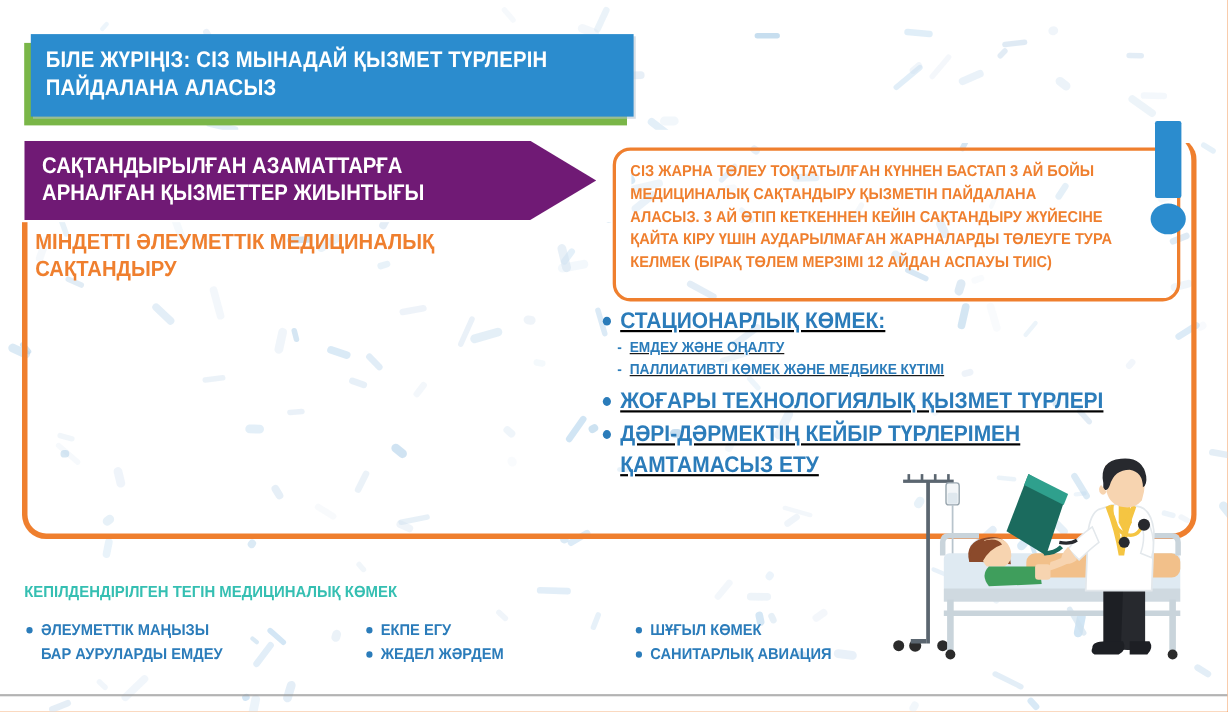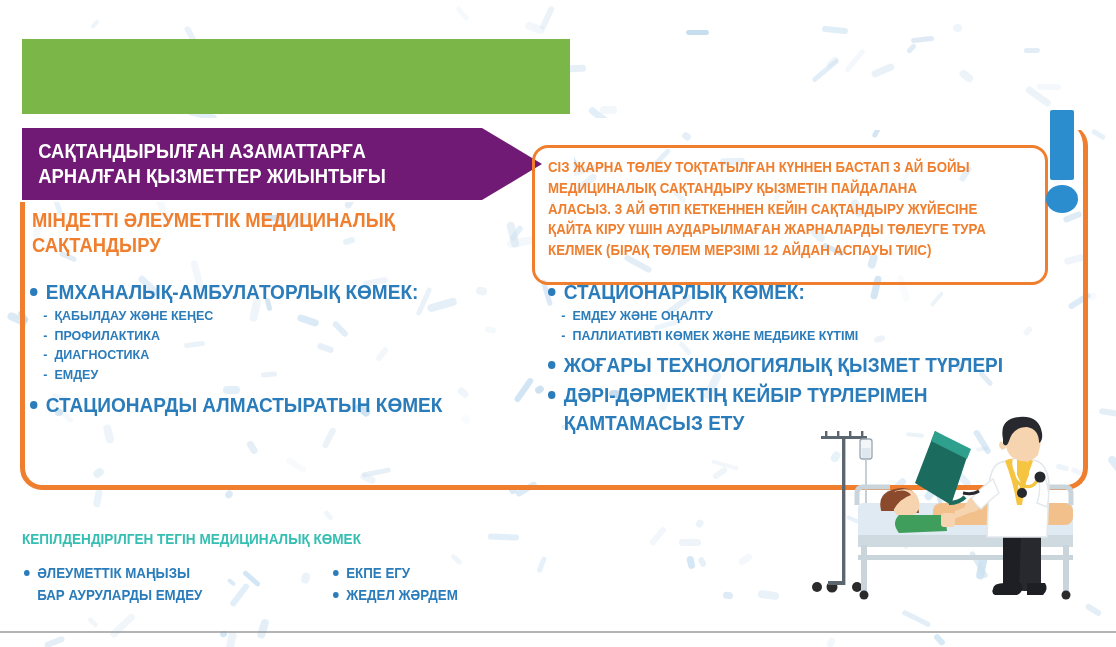--- a/index.html
+++ b/index.html
@@ -76,22 +76,22 @@
   }
   .arrow-orange .t{
     color:#ffffff;font-weight:700;font-size:20.5px;line-height:25px;
     padding:10px 0 0 18px;
     transform:scaleX(.9);transform-origin:left top;
     white-space:pre-line;
   }
 
   
   .callout{
-    position:absolute;left:532px;top:134px;width:516px;height:140px;
-    border:3px solid #ef7f2e;border-radius:16px;box-sizing:border-box;margin-top:11px;
+    position:absolute;left:557px;top:134px;width:516px;height:140px;
+    border:3px solid #ef7f2e;border-radius:16px;box-sizing:border-box;
   }
   .callout .t{
     color:#ef7f2e;font-weight:700;font-size:14.3px;line-height:20.8px;
     padding:9px 10px 0 14px;
     transform:scaleX(.93);transform-origin:left top;
     white-space:pre-line;
   }
   
   .excl-bar{position:absolute;left:1050px;top:110px;width:24px;height:70px;background:#2b8cce;border-radius:2px;}
   .excl-dot{position:absolute;left:1046px;top:185px;width:32px;height:28px;background:#2b8cce;border-radius:50%;}
@@ -99,21 +99,21 @@
   
   .sub-orange{
     position:absolute;left:32px;top:208px;width:470px;
     color:#ef7f2e;font-weight:700;font-size:20px;line-height:25px;
     transform:scaleX(.92);transform-origin:left top;
     white-space:pre-line;
   }
 
   
   .col-left{position:absolute;left:30px;top:278px;width:510px;}
-  .col-right{position:absolute;left:548px;top:278px;width:530px;}
+  .col-right{position:absolute;left:548px;top:278px;width:530px;text-decoration:underline;}
 
   .b1{
     color:#2b7cba;font-weight:700;font-size:20.5px;line-height:28px;
     display:flex;align-items:flex-start;gap:9px;
     transform:scaleX(.93);transform-origin:left top;
   }
   .b1 .dot{flex:none;width:8px;height:8px;border-radius:50%;background:#2b7cba;margin-top:10px;}
   .b1 .tx{white-space:pre-line;}
 
   .b2{
@@ -330,20 +330,24 @@
     <div class="conf" style="width: 23.6244px; height: 7.08712px; left: 870.977px; top: 66.88px; background: rgb(216, 231, 244); transform: rotate(-23.3014deg); opacity: 0.55;"></div>
     <div class="conf" style="width: 29.9007px; height: 4.62041px; left: 249.425px; top: 78.6893px; background: rgb(188, 217, 239); transform: rotate(-79.6126deg); opacity: 0.53;"></div>
     <div class="conf" style="width: 22.0839px; height: 5.74938px; left: 317.944px; top: 435.38px; background: rgb(207, 224, 239); transform: rotate(-63.4125deg); opacity: 0.42;"></div>
     <div class="conf" style="width: 20.8696px; height: 5.324px; left: 241.013px; top: 575.682px; background: rgb(188, 217, 239); transform: rotate(41.4311deg); opacity: 0.65;"></div>
   </div>
 
 <div id="stage">
 
   <div class="hdr-wrap">
     <div class="hdr-green"></div>
+    <div class="hdr-blue">
+      <div class="t">БІЛЕ ЖҮРІҢІЗ: СІЗ МЫНАДАЙ ҚЫЗМЕТ ТҮРЛЕРІН
+ПАЙДАЛАНА АЛАСЫЗ</div>
+    </div>
   </div>
 
 
   <div class="orange-frame"></div>
   <div class="frame-mask-a"></div>
   <div class="frame-mask-b"></div>
 
   <div class="arrow-orange">
     <div class="t">САҚТАНДЫРЫЛҒАН АЗАМАТТАРҒА
 АРНАЛҒАН ҚЫЗМЕТТЕР ЖИЫНТЫҒЫ</div>
@@ -355,34 +359,20 @@
 АЛАСЫЗ. 3 АЙ ӨТІП КЕТКЕННЕН КЕЙІН САҚТАНДЫРУ ЖҮЙЕСІНЕ
 ҚАЙТА КІРУ ҮШІН АУДАРЫЛМАҒАН ЖАРНАЛАРДЫ ТӨЛЕУГЕ ТУРА
 КЕЛМЕК (БІРАҚ ТӨЛЕМ МЕРЗІМІ 12 АЙДАН АСПАУЫ ТИІС)</div>
   </div>
   <div class="excl-bar"></div>
   <div class="excl-dot"></div>
 
   <div class="sub-orange">МІНДЕТТІ ӘЛЕУМЕТТІК МЕДИЦИНАЛЫҚ
 САҚТАНДЫРУ</div>
 
-  <div class="col-left">
-    <div class="b1">
-      <span class="dot"></span>
-      <span class="tx">ЕМХАНАЛЫҚ-АМБУЛАТОРЛЫҚ КӨМЕК:</span>
-    </div>
-    <div class="b2">ҚАБЫЛДАУ ЖӘНЕ КЕҢЕС</div>
-    <div class="b2">ПРОФИЛАКТИКА</div>
-    <div class="b2">ДИАГНОСТИКА</div>
-    <div class="b2">ЕМДЕУ</div>
-    <div class="b1" style="margin-top:7px;">
-      <span class="dot"></span>
-      <span class="tx">СТАЦИОНАРДЫ АЛМАСТЫРАТЫН КӨМЕК</span>
-    </div>
-  </div>
 
   <div class="col-right">
     <div class="b1">
       <span class="dot"></span>
       <span class="tx">СТАЦИОНАРЛЫҚ КӨМЕК:</span>
     </div>
     <div class="b2">ЕМДЕУ ЖӘНЕ ОҢАЛТУ</div>
     <div class="b2">ПАЛЛИАТИВТІ КӨМЕК ЖӘНЕ МЕДБИКЕ КҮТІМІ</div>
     <div class="b1" style="margin-top:6px;">
       <span class="dot"></span>
@@ -405,20 +395,30 @@
     </div>
   </div>
   <div class="bcol c2">
     <div class="b3">
       <span class="dot"></span>
       <span class="tx">ЕКПЕ ЕГУ</span>
     </div>
     <div class="b3">
       <span class="dot"></span>
       <span class="tx">ЖЕДЕЛ ЖӘРДЕМ</span>
+    </div>
+  </div>
+  <div class="bcol c3">
+    <div class="b3">
+      <span class="dot"></span>
+      <span class="tx">ШҰҒЫЛ КӨМЕК</span>
+    </div>
+    <div class="b3">
+      <span class="dot"></span>
+      <span class="tx">САНИТАРЛЫҚ АВИАЦИЯ</span>
     </div>
   </div>
 
   <svg id="illus" viewBox="0 0 310 215">
 
     <g>
       <rect x="47" y="22" width="3.4" height="148" fill="#5b6670"></rect>
       <rect x="26" y="21" width="46" height="3" fill="#5b6670"></rect>
       <rect x="30" y="16" width="2.4" height="6" fill="#5b6670"></rect>
       <rect x="42" y="16" width="2.4" height="6" fill="#5b6670"></rect>

